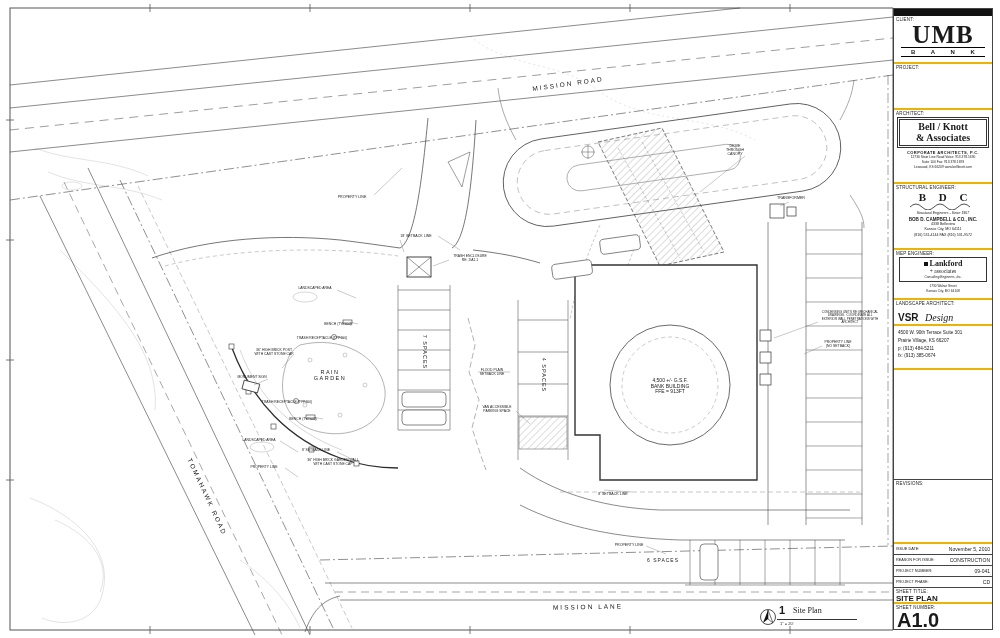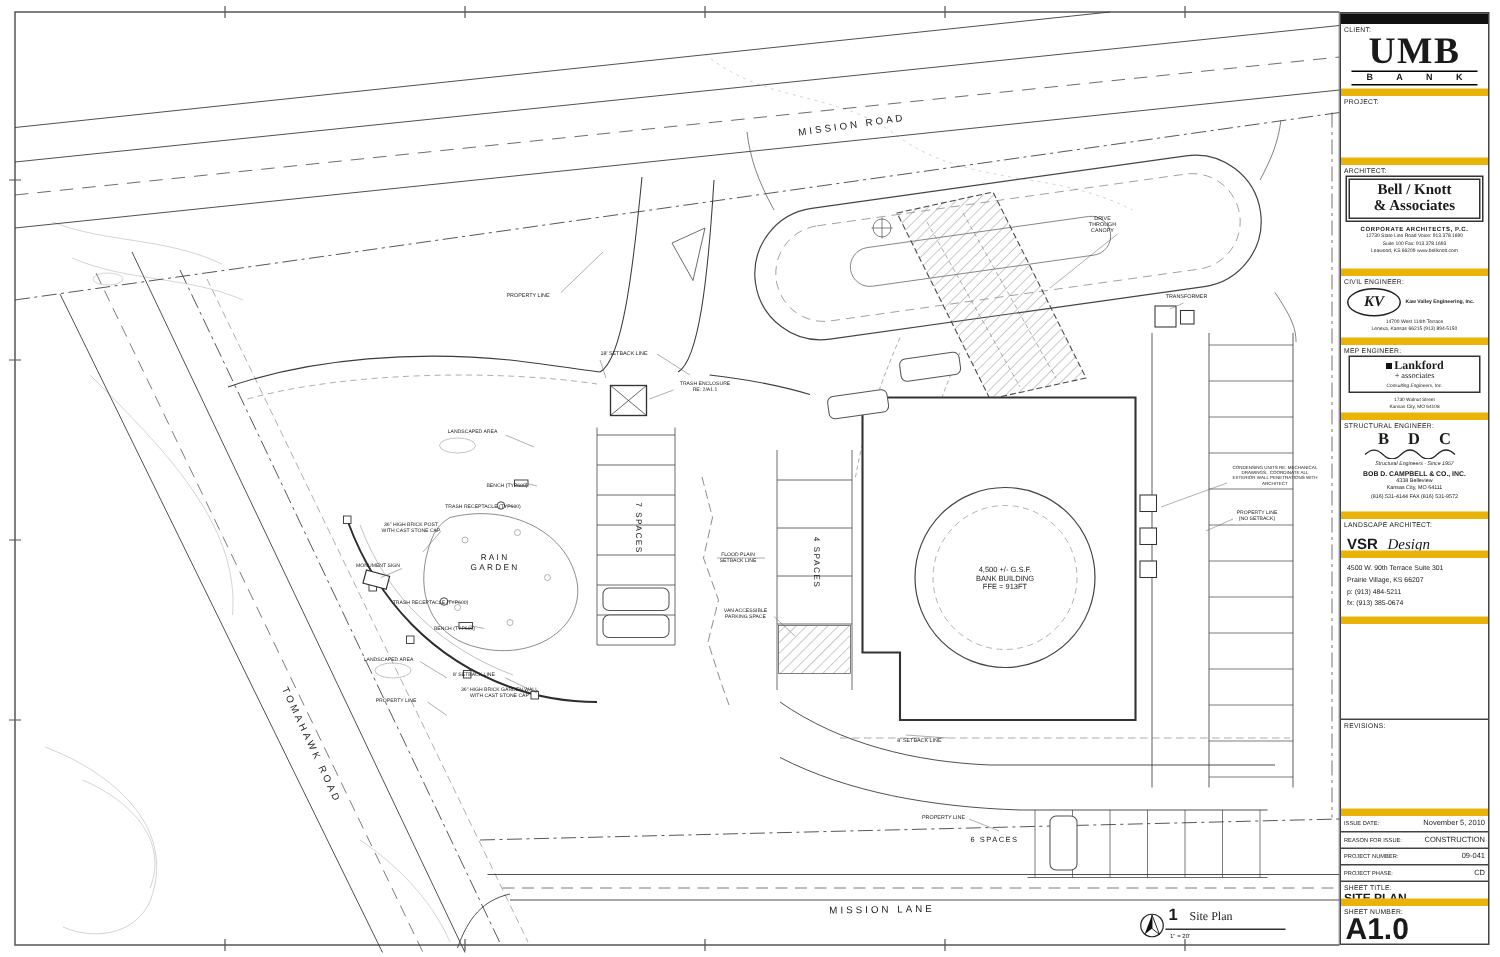--- a/index.html
+++ b/index.html
@@ -10,21 +10,21 @@
 
   
   .pt-num{position:absolute;left:779px;top:604px;font-size:11px;font-weight:bold;}
   .pt-name{position:absolute;left:793px;top:606px;font-size:8px;font-family:"Liberation Serif",serif;}
   .pt-rule{position:absolute;left:777px;top:619px;width:80px;height:1px;background:#333;}
   .pt-scale{position:absolute;left:780px;top:621px;font-size:4px;}
 
   
   .titleblock{position:absolute;left:893px;top:8px;width:100px;height:622px;border:1px solid #444;box-sizing:border-box;background:#fff;display:flex;flex-direction:column;}
   .tb-bar{height:7px;background:#111;flex:0 0 auto;}
-  .tb-sec{border-bottom:5px solid #eab308;box-sizing:border-box;flex:0 0 auto;overflow:hidden;position:relative;}
+  .tb-sec{border-bottom:2px solid #eab308;box-sizing:border-box;flex:0 0 auto;overflow:hidden;position:relative;}
   .tb-label{font-size:4.5px;color:#222;padding:1px 0 0 2px;text-align:left;letter-spacing:0.2px;}
   .tb-spacer{flex:1 1 auto;border-bottom:1px solid #444;}
 
   .umb-logo{font-family:"Liberation Serif",serif;font-weight:bold;font-size:25px;letter-spacing:1px;line-height:0.92;text-align:center;margin-top:1px;}
   .umb-bank{font-size:6px;letter-spacing:7px;padding-left:7px;text-align:center;border-top:1.5px solid #000;border-bottom:1.5px solid #000;margin:1px 7px 3px 7px;padding-top:1px;padding-bottom:1px;font-weight:bold;}
 
   .proj-lines{font-size:8px;line-height:1.25;padding:2px 0 3px 4px;}
 
   .bk-box{border:1px solid #333;margin:1px 3px 2px 3px;padding:1px;}
   .bk-inner{border:1px solid #333;text-align:center;padding:2px 1px;}
@@ -351,60 +351,49 @@
         </div>
       </div>
       <div class="bk-sub" style="text-align:center">CORPORATE ARCHITECTS, P.C.</div>
       <div class="tb-addr">
         <div>12730 State Line Road    Voice:  913.378.1690</div>
         <div>Suite 100    Fax:  913.378.1693</div>
         <div>Leawood, KS 66209    www.bellknott.com</div>
       </div>
     </div>
 
-    <div class="tb-sec" style="height:46px">
-      <div class="tb-label">CIVIL ENGINEER:</div>
-      <div class="kv-row">
-        <div class="kv-oval">KV</div>
-        <div class="kv-name">Kaw Valley Engineering, Inc.</div>
-      </div>
-      <div class="tb-addr">
-        <div>14700 West 114th Terrace</div>
-        <div>Lenexa, Kansas 66215   (913) 894-5150</div>
-      </div>
-    </div>
-
-    <div class="tb-sec" style="height:50px">
-      <div class="tb-label">MEP ENGINEER:</div>
-      <div class="lank-box">
-        <div class="lank-name"><span class="lank-sq"></span><span>Lankford</span></div>
-        <div class="lank-name2">+ associates</div>
-        <div class="lank-sub">Consulting Engineers, Inc.</div>
-      </div>
-      <div class="lank-addr">
-        <div>1730 Walnut Street</div>
-        <div>Kansas City, MO 64108</div>
-      </div>
-    </div>
 
     <div class="tb-sec" style="height:66px">
       <div class="tb-label">STRUCTURAL ENGINEER:</div>
       <div class="bdc">B D C</div>
       <svg class="bdc-wave" width="70" height="7">
         <path d="M2,4 q6,-6 12,0 t12,0 t12,0 t12,0 t12,0" stroke="#222" stroke-width="0.8" fill="none"></path>
       </svg>
       <div class="bdc-tag">Structural Engineers  -  Since 1957</div>
       <div class="bdc-name">BOB D. CAMPBELL &amp; CO., INC.</div>
       <div class="bdc-addr">
         <div>4338 Belleview</div>
         <div>Kansas City, MO  64111</div>
         <div>(816) 531-4144      FAX (816) 531-9572</div>
       </div>
     </div>
 
+    <div class="tb-sec" style="height:50px">
+      <div class="tb-label">MEP ENGINEER:</div>
+      <div class="lank-box">
+        <div class="lank-name"><span class="lank-sq"></span><span>Lankford</span></div>
+        <div class="lank-name2">+ associates</div>
+        <div class="lank-sub">Consulting Engineers, Inc.</div>
+      </div>
+      <div class="lank-addr">
+        <div>1730 Walnut Street</div>
+        <div>Kansas City, MO 64108</div>
+      </div>
+    </div>
+
     <div class="tb-sec" style="height:26px">
       <div class="tb-label">LANDSCAPE ARCHITECT:</div>
       <div class="vsr-row">
         <span class="vsr-name">VSR</span>
         <span class="vsr-name2">Design</span>
       </div>
       <div class="vsr-sub">Landscape Architecture</div>
     </div>
 
     <div class="tb-sec" style="height:44px">

